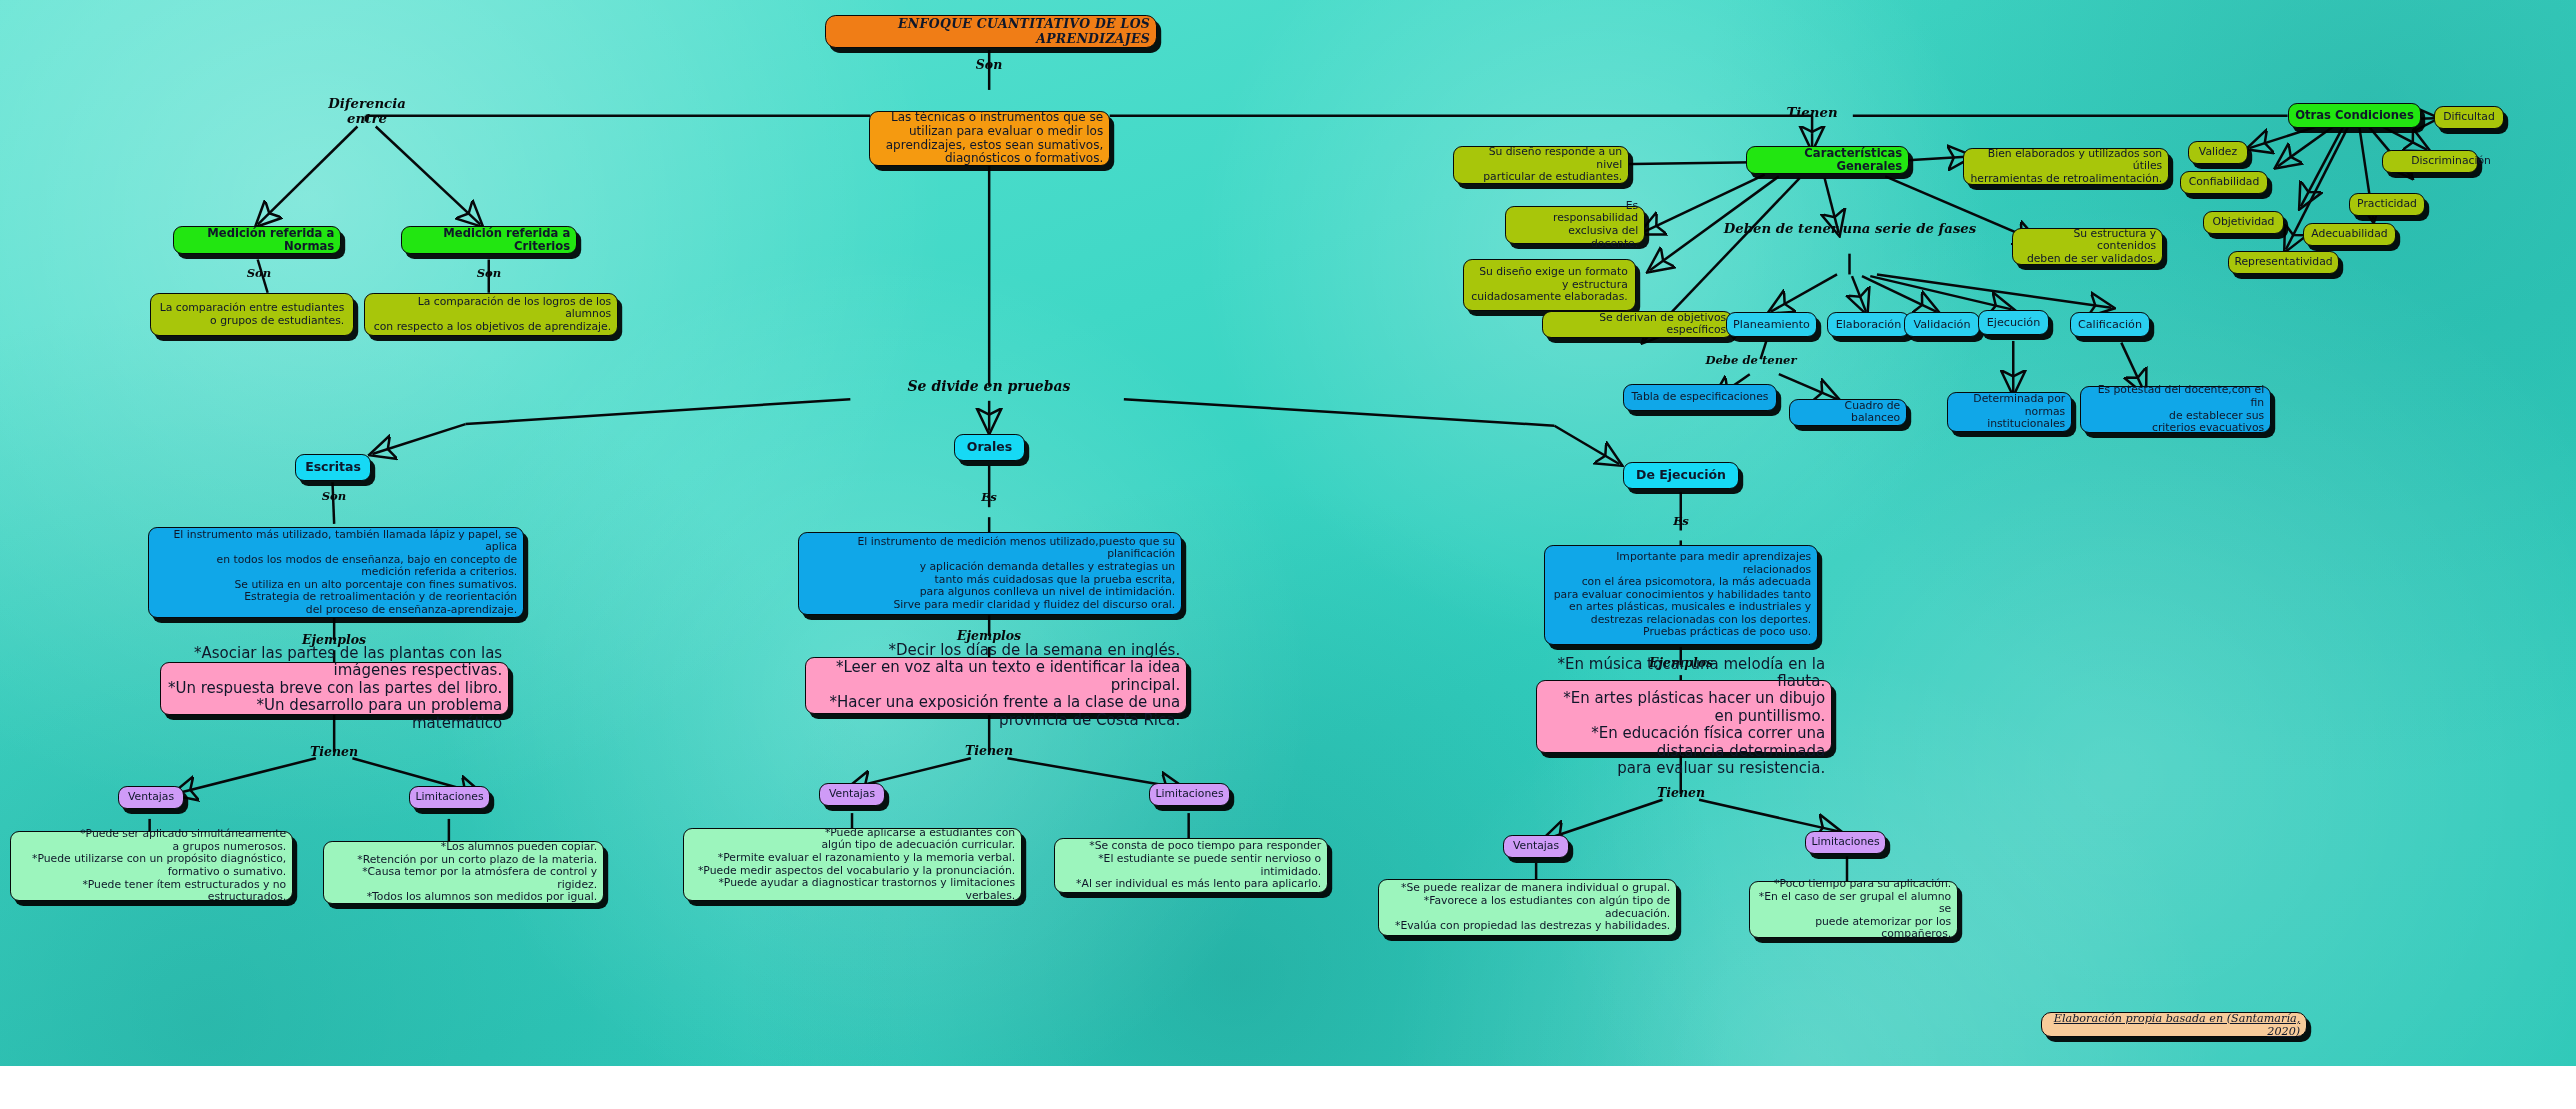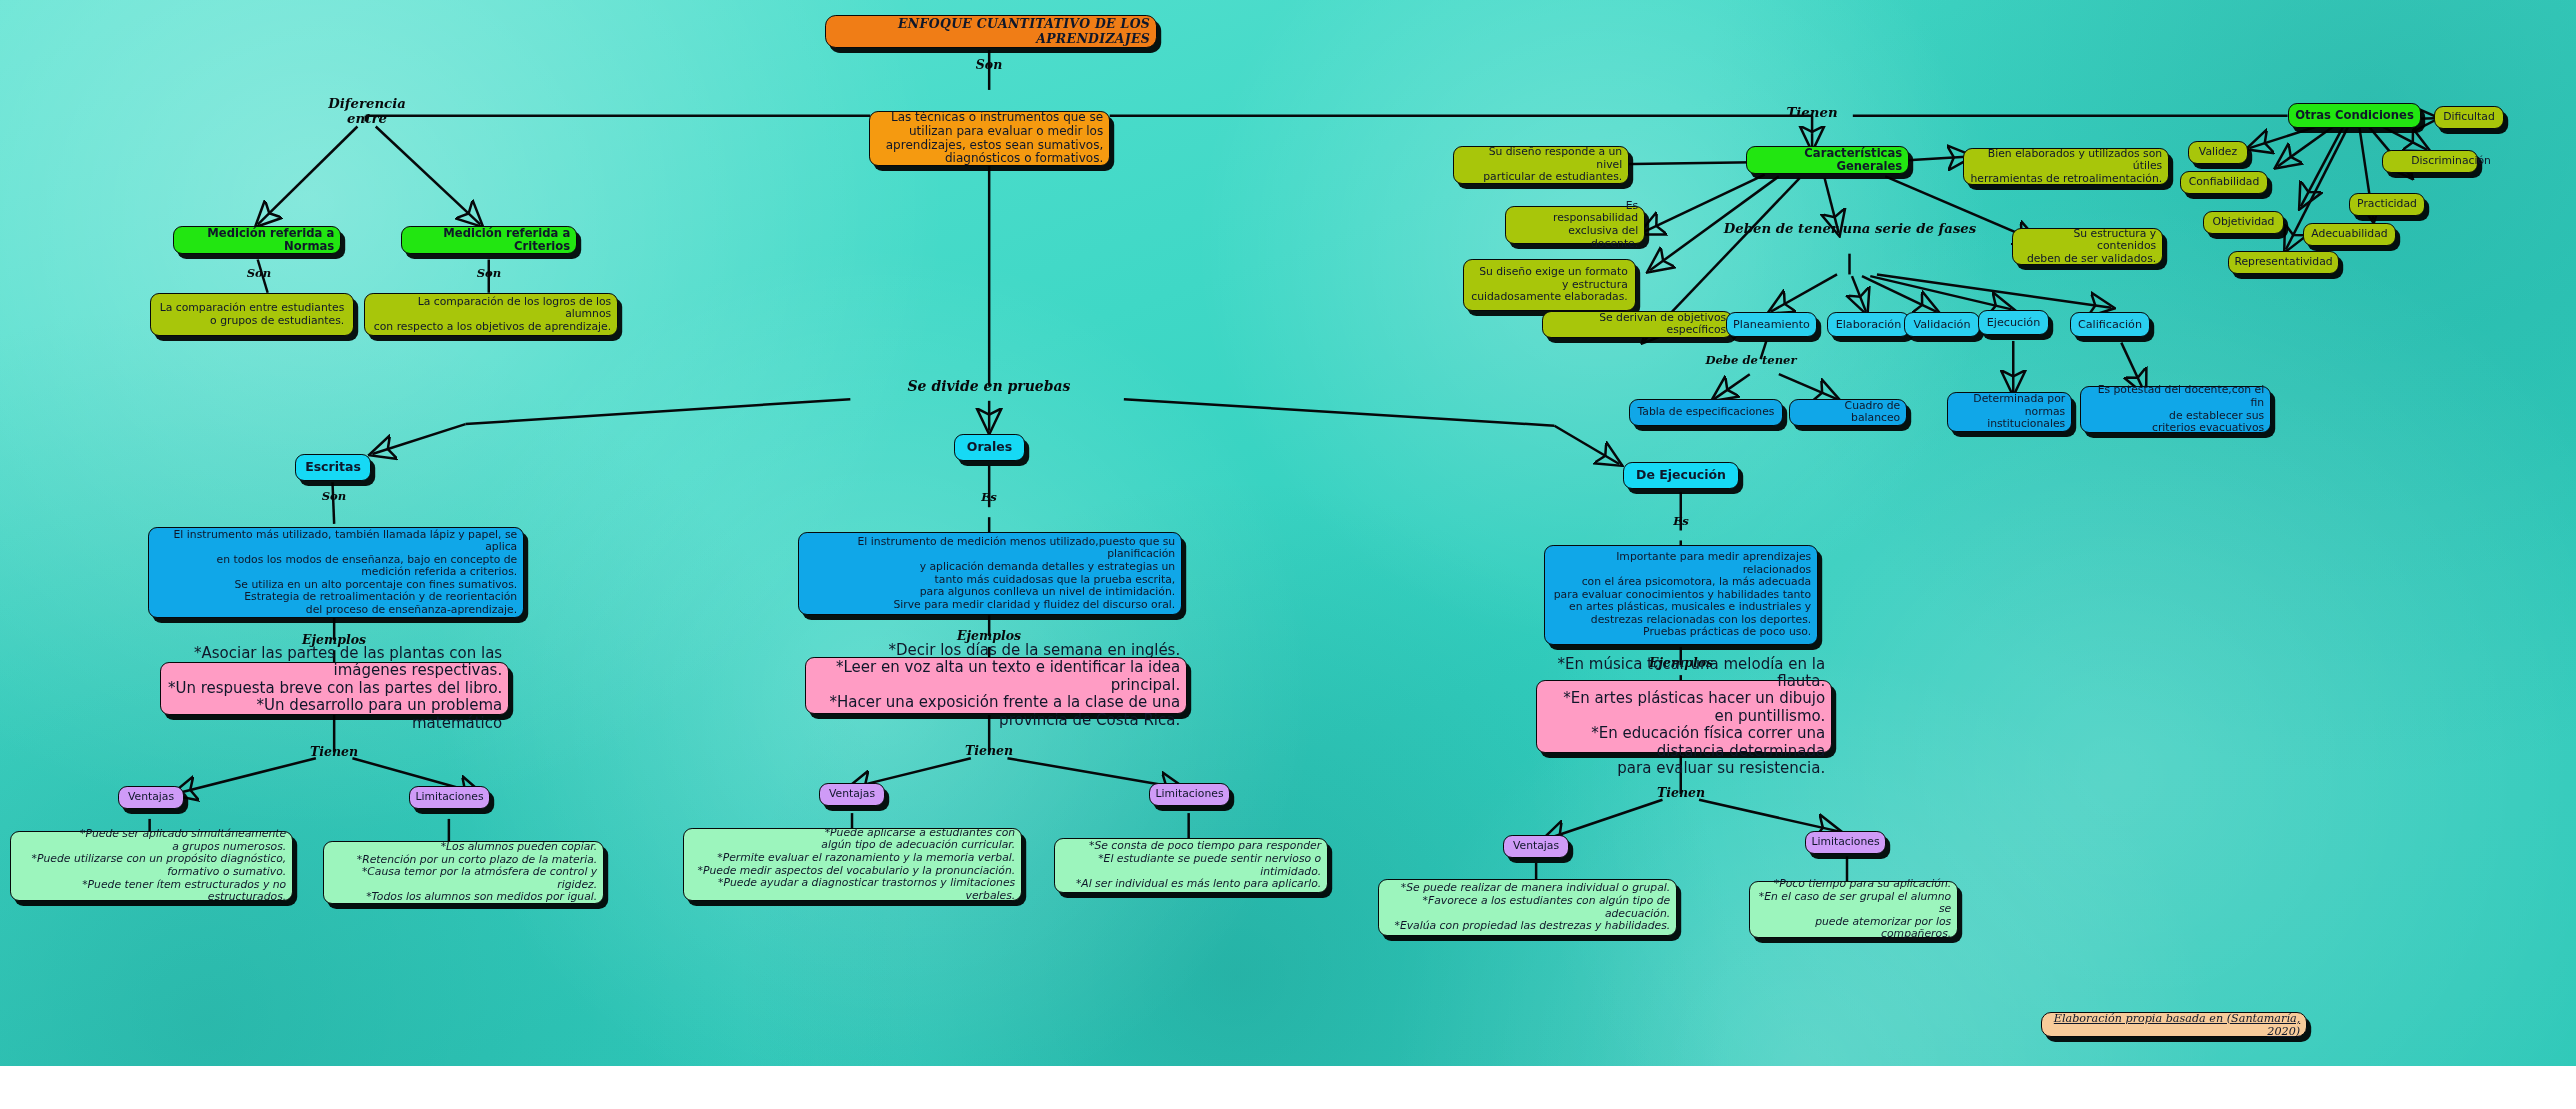--- a/index.html
+++ b/index.html
@@ -34,21 +34,21 @@
   .title{background:#f07d16;border-radius:10.8px;font-family:"DejaVu Serif",serif;
          font-style:italic;font-weight:bold;letter-spacing:0.3px;font-size:12.5px;}
   .def{background:#f59a10;font-size:12px;margin-top:24px;}
   .green-hdr{background:#22e611;font-weight:bold;font-size:11.6px;}
   .olive{background:#a8c60a;font-size:10.8px;}
   .cyan-sm{background:#2ad0f0;font-size:11.2px;}
   .blue{background:#10a7e8;font-size:10.8px;}
   .blue-ttl{background:#16d9f5;font-weight:bold;font-size:12.5px;}
   .pink{background:#ff9cc4;font-size:15px;}
   .purple{background:#cf9bf7;font-size:10.8px;}
-  .mint{background:#9cf5bd;font-size:10.8px;font-style:italic;}
+  .mint{background:#9cf5bd;font-size:10.8px;}
   .cite{background:#f7cb9a;font-family:"DejaVu Serif",serif;font-style:italic;
         font-size:11.2px;text-decoration:underline;border-radius:10px;}
 </style>
 </head>
 <body>
 
 <div id="stage">
 
   <svg id="wires" viewBox="0 0 3099 1335">
     <defs>
@@ -185,21 +185,21 @@
   <div class="lbl" style="left:1850px;top:221px;font-size:13.3px;">Deben de tener una serie de fases</div>
 
   <div class="node cyan-sm" style="left:1726px;top:312px;width:91px;height:25px;">Planeamiento</div>
   <div class="node cyan-sm" style="left:1827px;top:312px;width:83px;height:25px;">Elaboración</div>
   <div class="node cyan-sm" style="left:1904px;top:312px;width:76px;height:25px;">Validación</div>
   <div class="node cyan-sm" style="left:1978px;top:310px;width:71px;height:25px;">Ejecución</div>
   <div class="node cyan-sm" style="left:2070px;top:312px;width:80px;height:25px;">Calificación</div>
 
   <div class="lbl" style="left:1751px;top:353px;font-size:11.6px;">Debe de tener</div>
 
-  <div class="node blue" style="left:1623px;top:399px;width:154px;height:26.6px;margin-left:6px;">Tabla de especificaciones</div>
+  <div class="node blue" style="left:1623px;top:384px;width:154px;height:26.6px;">Tabla de especificaciones</div>
   <div class="node blue" style="left:1789px;top:399px;width:118px;height:26.6px;">Cuadro de balanceo</div>
   <div class="node blue" style="left:1947px;top:392px;width:125px;height:40px;white-space:pre-line;">Determinada por
 normas institucionales</div>
   <div class="node blue" style="left:2080px;top:386px;width:191px;height:47px;white-space:pre-line;">Es potestad del docente,con el fin
 de establecer sus
 criterios evacuativos</div>
 
   <div class="node green-hdr" style="left:2288px;top:103px;width:133px;height:25px;">Otras Condiciones</div>
 
   <div class="node olive" style="left:2434px;top:106px;width:70px;height:23px;">Dificultad</div>

